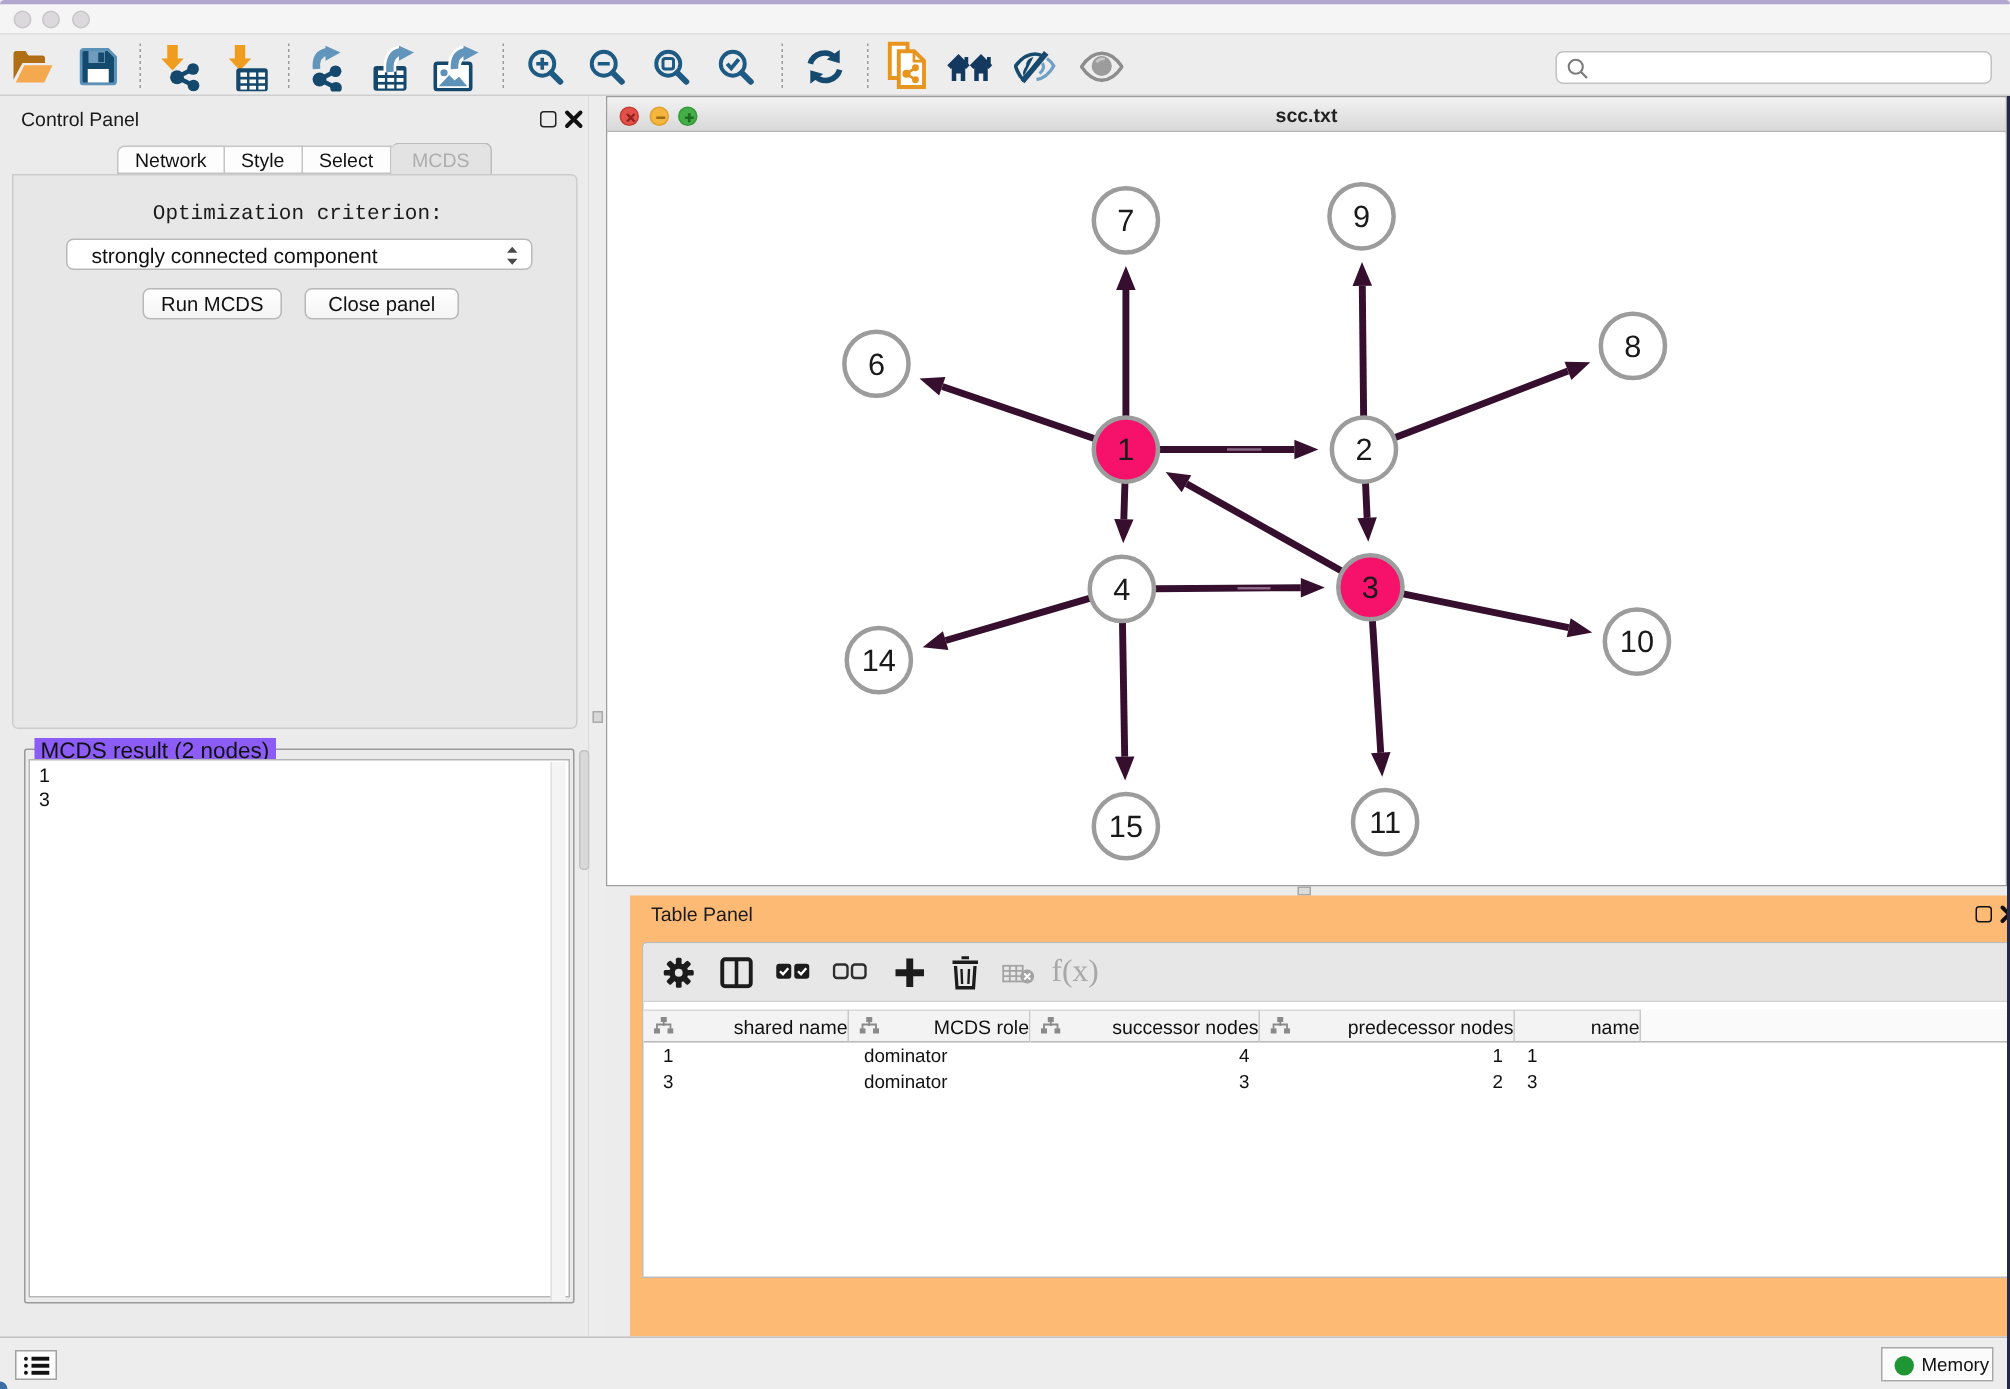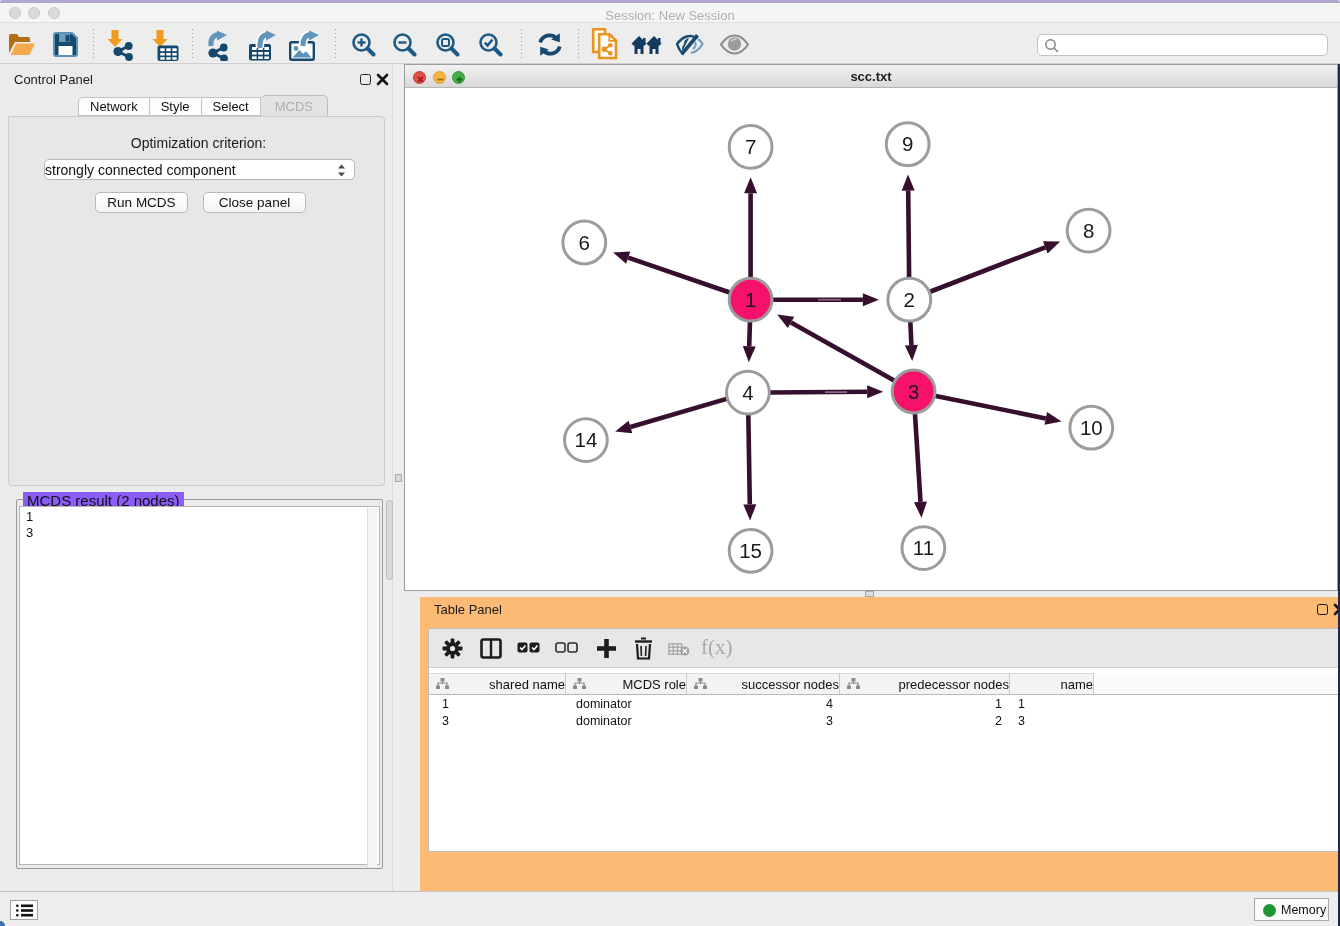--- a/index.html
+++ b/index.html
@@ -19,22 +19,22 @@
 #searchbox { position:absolute; left:1037px; top:11px; width:291px; height:22px; background:#fff; border:1px solid #c2c2c2; border-radius:5px; }
 
 #cpanel { left:0; top:64px; width:393px; height:827px; background:#ebebeb; border-right:1px solid #dcdcdc; }
 #cpanel h1 { position:absolute; left:14px; top:8px; font-size:13px; font-weight:400; color:#1a1a1a; }
 .floatbtn { position:absolute; width:11px; height:11px; border:1.6px solid #222; border-radius:2.5px; }
 .tabs { position:absolute; top:33px; left:78px; height:19px; display:flex; font-size:13px; }
 .tab { background:#fdfdfd; border:1px solid #c4c4c4; border-left:none; padding:1px 11px 0; height:19px; color:#111; }
 .tab.first { border-left:1px solid #c4c4c4; border-top-left-radius:5px; }
 .tab.sel { background:#e3e3e3; color:#aeaeae; border-top-left-radius:5px; border-top-right-radius:5px; border-bottom:none; height:21px; margin-top:-2px; padding:3px 14px 0; border-color:#bcbcbc; }
 #cpcontent { position:absolute; left:8px; top:52px; width:377px; height:370px; background:#e7e7e7; border:1px solid #cccccc; border-radius:0 4px 4px 4px; }
-#optlabel { position:absolute; left:10px; top:71px; width:377px; text-align:center; font-size:14px; color:#1a1a1a; }
-#dropdown { position:absolute; left:44px; top:95px; width:311px; height:21px; background:#fff; border:1px solid #b9b9b9; border-radius:5px; font-size:14px; color:#111; line-height:20px; padding-left:0; }
+#optlabel { position:absolute; left:10px; top:71px; width:377px; text-align:center; font-size:14px; color:#1a1a1a;font-family:Liberation Mono, monospace; }
+#dropdown { position:absolute; left:44px; top:95px; width:311px; height:21px; background:#fff; border:1px solid #b9b9b9; border-radius:5px; font-size:14px; color:#111; line-height:20px; padding-left:16px; }
 .btn { position:absolute; top:128px; height:21px; background:linear-gradient(#ffffff,#f4f4f4); border:1px solid #b9b9b9; border-radius:5px; font-size:13.5px; color:#111; text-align:center; line-height:20px; }
 #groupbox { position:absolute; left:16px; top:435px; width:367px; height:370px; border:1px solid #9a9a9a; border-radius:2px; }
 #cpscroll { position:absolute; left:386px; top:436px; width:7px; height:80px; background:#d9d9d9; border:1px solid #c2c2c2; border-radius:3px; }
 #grouplabel { position:absolute; left:6px; top:-8px; background:#8b5cf6; padding:0 4px; font-size:15px; color:#111;text-align:center; }
 #mcdslist { position:absolute; left:2px; top:6px; width:361px; height:359px; background:#fff; border:1px solid #b5b5b5; font-size:13px; color:#111; }
 #mcdslist .sb { position:absolute; right:2px; top:1px; width:10px; height:359px; background:#f4f4f4; border-left:1px solid #e0e0e0; }
 
 #vdivider { left:393px; top:64px; width:11px; height:827px; background:#ededed; }
 #vhandle { left:395px; top:474px; width:7px; height:8px; background:#d8d8d8; border:1px solid #ababab; }
 
@@ -72,21 +72,20 @@
 #rightedge { left:1338px; top:64px; width:2px; height:862px; background:#26284a; }
 #blcorner { left:0; top:921px; width:5px; height:5px; background:#3c6fa5; border-radius:0 5px 0 0; }
 </style>
 </head>
 <body>
 <div class="abs" id="purple"></div>
 <div class="abs" id="titlebar">
   <span class="tl" style="left:9px;"></span>
   <span class="tl" style="left:28px;"></span>
   <span class="tl" style="left:48px;"></span>
-  <div class="abs" id="wintitle">Session: New Session</div>
 </div>
 
 <div class="abs" id="toolbar">
 
   <svg class="tbi" style="left:8px;top:10px" width="28" height="23" viewBox="0 0 28 23">
     <path d="M1 3 Q1 1 3 1 L9 1 L11 4 L20 4 Q22 4 22 6 L22 9 L7 9 L1 20 Z" fill="#b06f14"></path>
     <path d="M8.2 10.5 L27 10.5 L21.5 22 L2.5 22 Z" fill="#f5a94e"></path>
   </svg>
 
   <svg class="tbi" style="left:53px;top:9px" width="25" height="25" viewBox="0 0 25 25">

